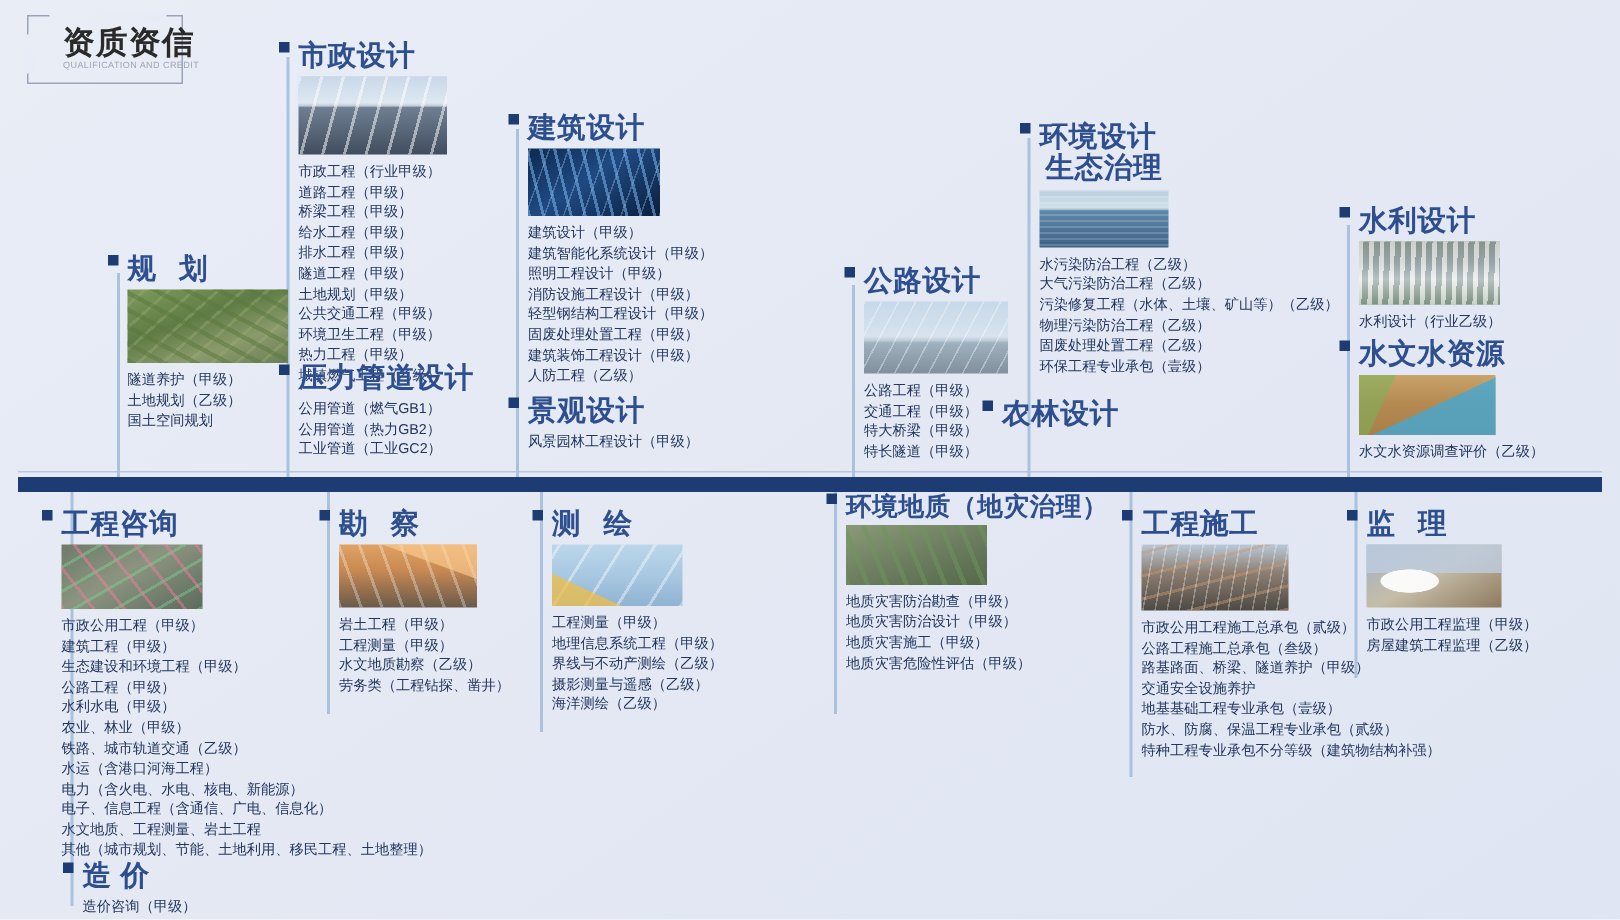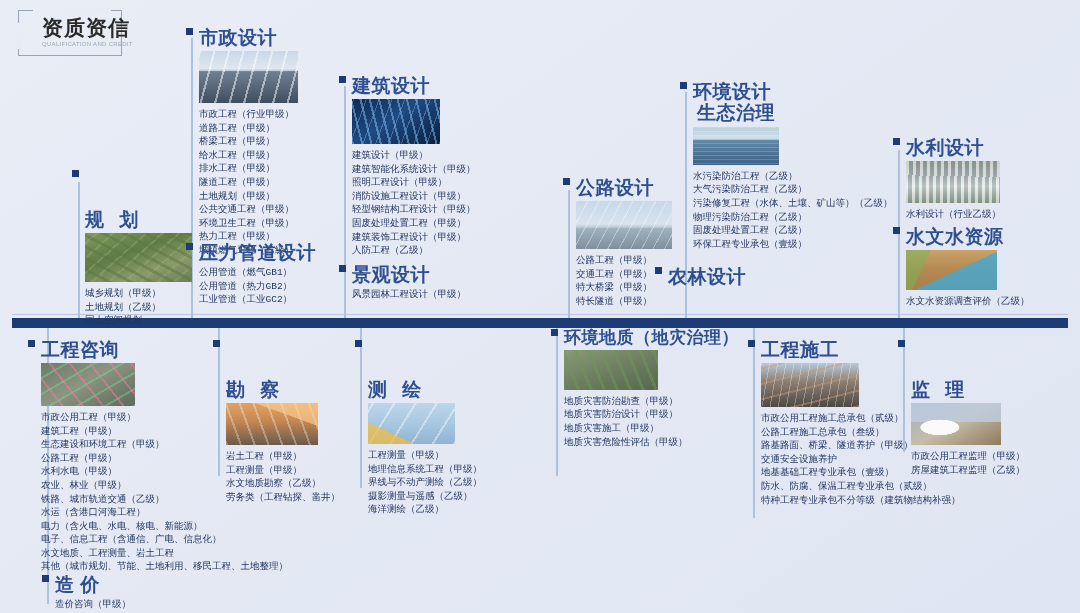--- a/index.html
+++ b/index.html
@@ -63,27 +63,27 @@
   }
   .bullet {
     width: 7px; height: 7px; background: #1c3c73;
     margin-right: 6px; flex: 0 0 auto;
   }
   .title {
     font-size: 19px; font-weight: bold; color: #2e4f8f;
     line-height: 1.05; letter-spacing: 0.5px;
   }
   .title.sm { font-size: 17px; }
-  .title.sp { letter-spacing: 5px; margin-top: 40px; }
+  .title.sp { letter-spacing: 5px; }
   .title-2 {
     font-size: 19px; font-weight: bold; color: #2e4f8f;
     line-height: 1.15; letter-spacing: 0.5px;
     margin-left: 17px;
   }
-  .node-body { margin-left: 13px; font-family: Liberation Mono, monospace; }
+  .node-body { margin-left: 13px; }
   .thumb {
     border: 0; display: block;
     background-size: cover; background-position: center;
     margin-top: 3px; margin-bottom: 5px;
   }
   .items { list-style: none; margin: 0; padding: 0; }
   .items li {
     font-size: 9.5px; line-height: 13.6px; color: #22365e;
     white-space: nowrap;
   }
@@ -198,21 +198,21 @@
   <div class="rail" style="left:903px; top:328px; height:124px;"></div>
 
   <div class="node" style="left:72px; top:170px; width:120px;">
     <div class="node-head">
       <span class="bullet"></span>
       <span class="title sp">规 划</span>
     </div>
     <div class="node-body">
       <div class="thumb ph-aerial" style="width:107px;height:49px;"></div>
       <ul class="items">
-        <li>城乡规划（甲级）</li>
+        <li>隧道养护（甲级）</li>
         <li>土地规划（乙级）</li>
         <li>国土空间规划</li>
       </ul>
     </div>
   </div>
 
   <div class="node" style="left:186px; top:28px; width:160px;">
     <div class="node-head">
       <span class="bullet"></span>
       <span class="title">市政设计</span>

